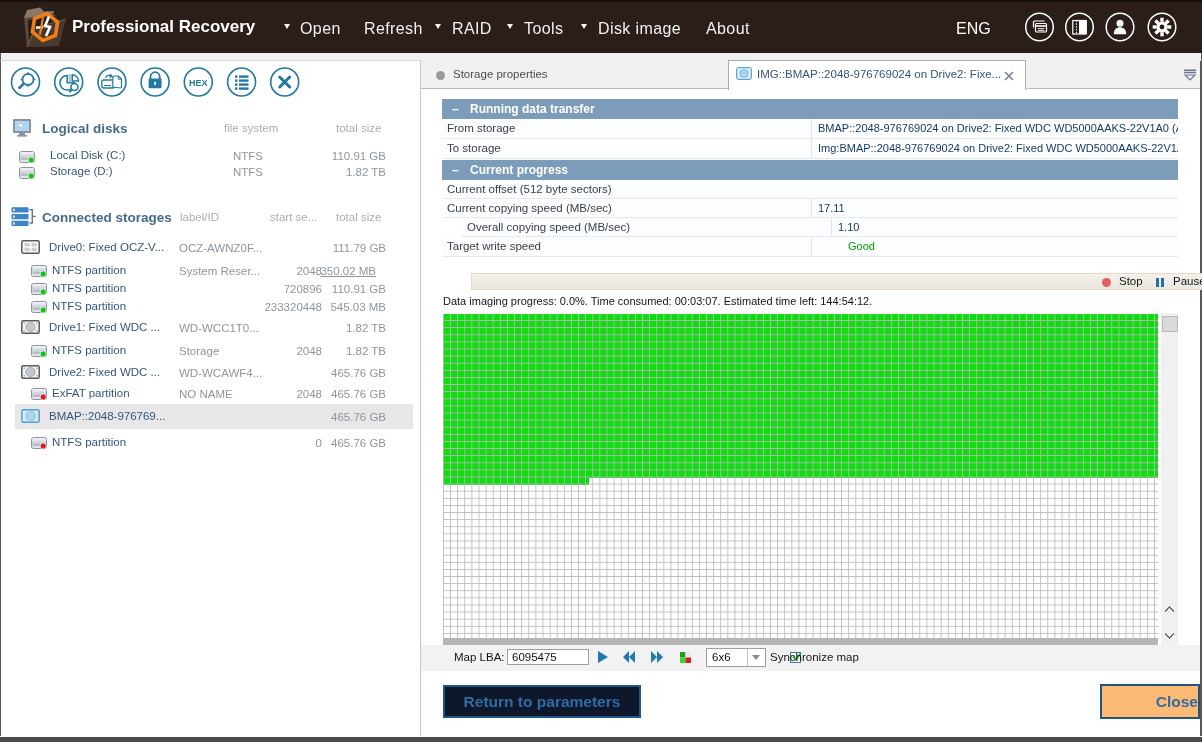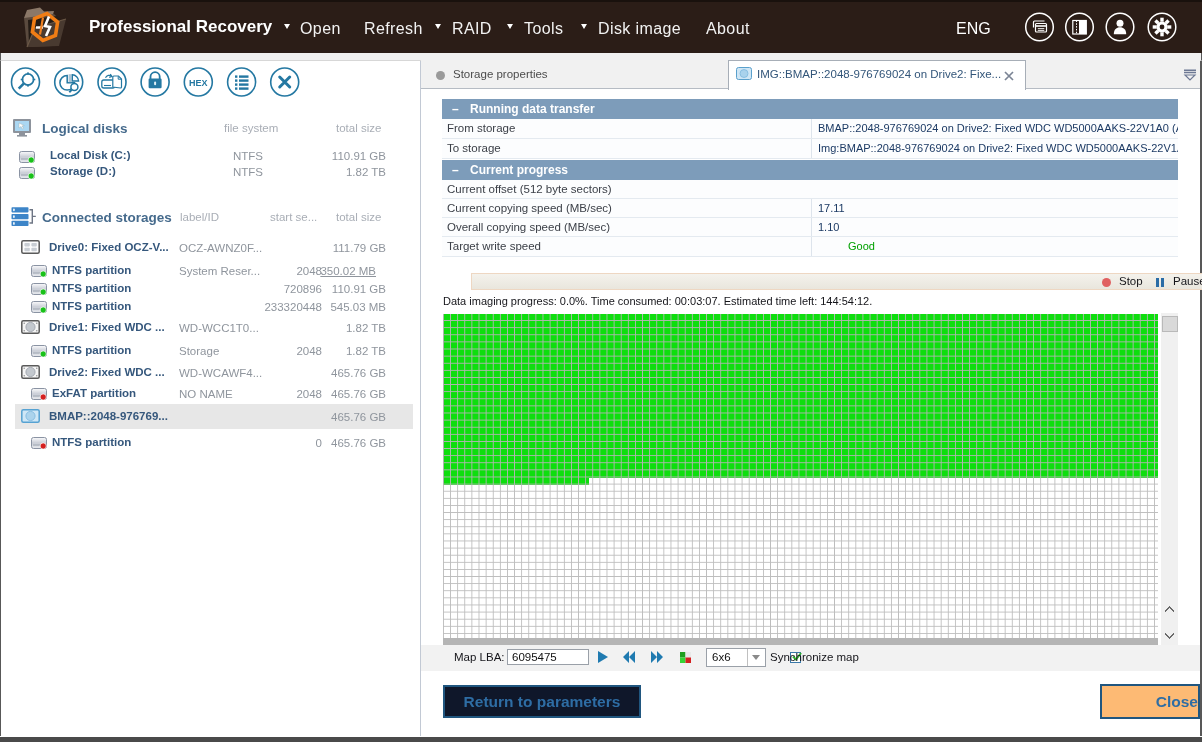--- a/index.html
+++ b/index.html
@@ -7,26 +7,26 @@
 body{font-family:"Liberation Sans",sans-serif;background:#fff;position:relative;}
 .abs{position:absolute;}
 #topbar{left:0;top:0;width:1202px;height:53px;background:#2b1d17;border-top:2px solid #19110d;}
 #chrome{left:0;top:53px;width:1202px;height:8px;background:#f0f0f0;border-bottom:1px solid #d7d7d7;border-left:1px solid #585858;border-right:1px solid #585858;}
 #leftborder{left:0;top:61px;width:1px;height:675px;background:#585858;}
 #rightborder{right:0;top:61px;width:2px;height:675px;background:#585858;}
 #bottomstrip{left:0;top:737px;width:1202px;height:5px;background:#4a4a4a;}
 #divider{left:420px;top:61px;width:1px;height:675px;background:#c2c9d4;}
 #menu span.mi{position:absolute;top:20px;color:#f2f2f2;font-size:16px;letter-spacing:0.4px;white-space:nowrap;}
 .tri{position:absolute;top:24px;width:0;height:0;border-left:3.6px solid transparent;border-right:3.6px solid transparent;border-top:5px solid #fff;}
-#title{position:absolute;left:89px;top:17px;color:#fff;font-size:17px;font-weight:bold;}
+#title{position:absolute;left:72px;top:17px;color:#fff;font-size:17px;font-weight:bold;}
 #eng{position:absolute;left:956px;top:20px;color:#fff;font-size:16px;}
 
 .sechead{position:absolute;font-size:13.5px;font-weight:bold;color:#456a8c;}
 .colhead{position:absolute;font-size:11.5px;color:#a9aeb6;}
-.row-main{position:absolute;font-size:11.5px;color:#35577c;white-space:nowrap;font-weight:bold;}
+.row-main{position:absolute;font-size:11.5px;color:#35577c;white-space:nowrap;}
 .row-grey{position:absolute;font-size:11.5px;color:#8f959d;white-space:nowrap;}
 .row-num{position:absolute;font-size:11.5px;color:#8f959d;text-align:right;}
 #hilite{position:absolute;left:15px;top:404px;width:398px;height:25px;background:#e7e7e7;}
 
 #tabbar{left:421px;top:60px;width:779px;height:29px;background:#f1f1f1;border-bottom:1px solid #b6bcc4;}
 #activetab{left:728px;top:60px;width:298px;height:30px;background:#fff;border:1px solid #a7aeb7;border-bottom:none;}
 #tabdot{left:436px;top:71px;width:9px;height:9px;border-radius:50%;background:#9a9a9a;}
 #tabtext1{left:453px;top:68px;font-size:11.5px;color:#4c4c4c;}
 .tbl{position:absolute;left:442px;width:736px;overflow:hidden;}
 .tblhead{height:20px;background:#7d9cba;color:#fff;font-size:12px;font-weight:bold;line-height:20px;position:relative;}
@@ -407,21 +407,21 @@
       <span style="position:absolute;left:10px;">–</span>
       <span style="position:absolute;left:28px;">Current progress</span>
     </div>
   <div class="trow" style="height:19px;line-height:18px;">
       <span class="lbl">Current offset (512 byte sectors)</span>
     </div>
   <div class="trow" style="height:19px;line-height:18px;">
       <span class="lbl">Current copying speed (MB/sec)</span>
       <span class="val">17.11</span>
     </div>
-  <div class="trow" style="height:19px;line-height:18px;">
+  <div class="trow" style="height:19px;line-height:18px;margin-left:20px;">
       <span class="lbl">Overall copying speed (MB/sec)</span>
       <span class="val">1.10</span>
     </div>
   <div class="trow" style="height:20px;line-height:19px;">
       <span class="lbl">Target write speed</span>
       <span class="val" style="color:#00a000;padding-left:36px;">Good</span>
     </div>
 </div>
 
 <div class="abs" id="strip">

